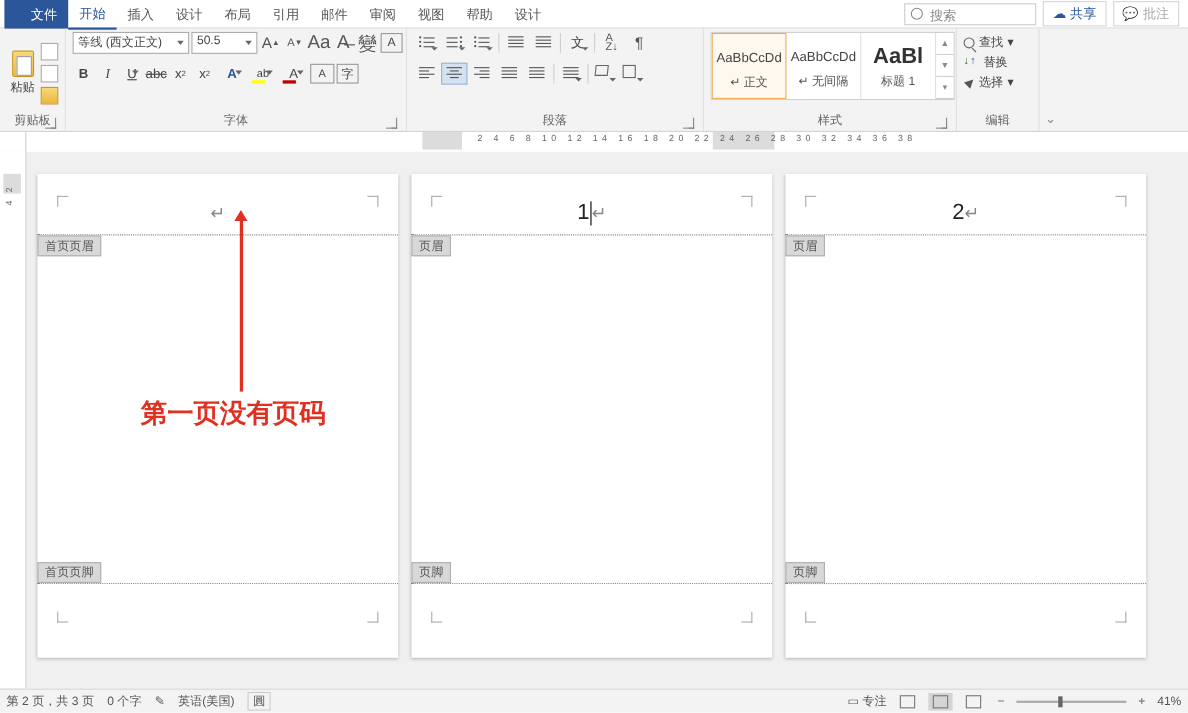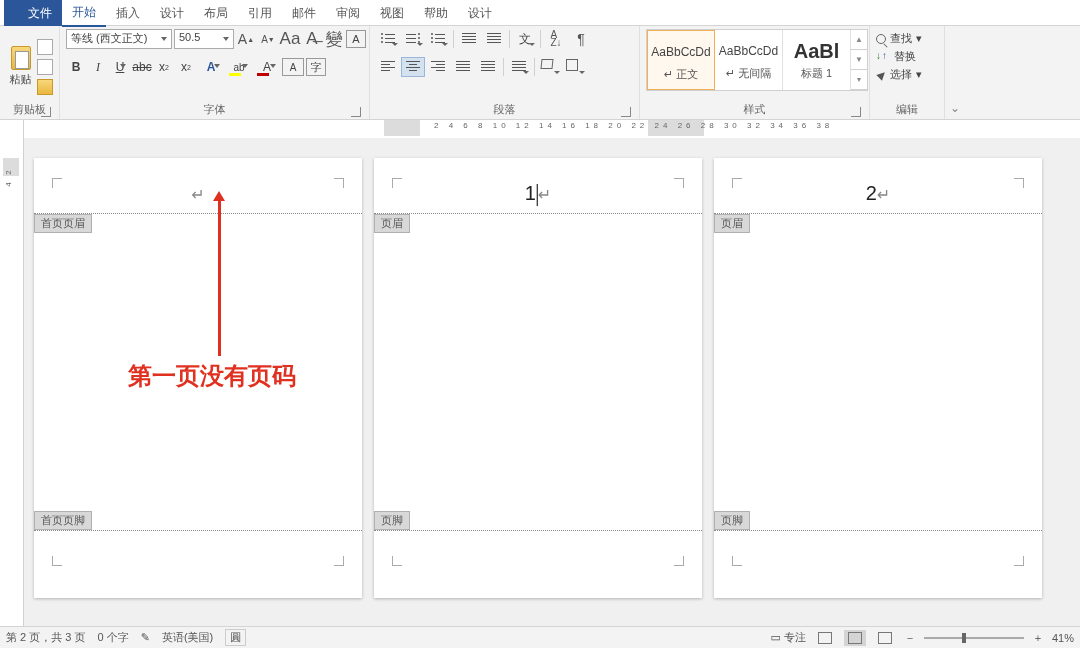--- a/index.html
+++ b/index.html
@@ -160,20 +160,25 @@
   <div class="tab active">开始</div>
   <div class="tab">插入</div>
   <div class="tab">设计</div>
   <div class="tab">布局</div>
   <div class="tab">引用</div>
   <div class="tab">邮件</div>
   <div class="tab">审阅</div>
   <div class="tab">视图</div>
   <div class="tab">帮助</div>
   <div class="tab">设计</div>
+  <div class="tabs-right">
+    <div class="search-box">搜索</div>
+    <div class="share-btn">☁ <span>共享</span></div>
+    <div class="comment-btn">💬 <span>批注</span></div>
+  </div>
 </div>
 
 <div class="ribbon">
 
   <div class="group clipboard-group">
     <div class="group-body clipboard-body">
       <div class="paste-btn">
         <div class="paste-icon"></div>
         <div class="paste-label">粘贴</div>
       </div>

